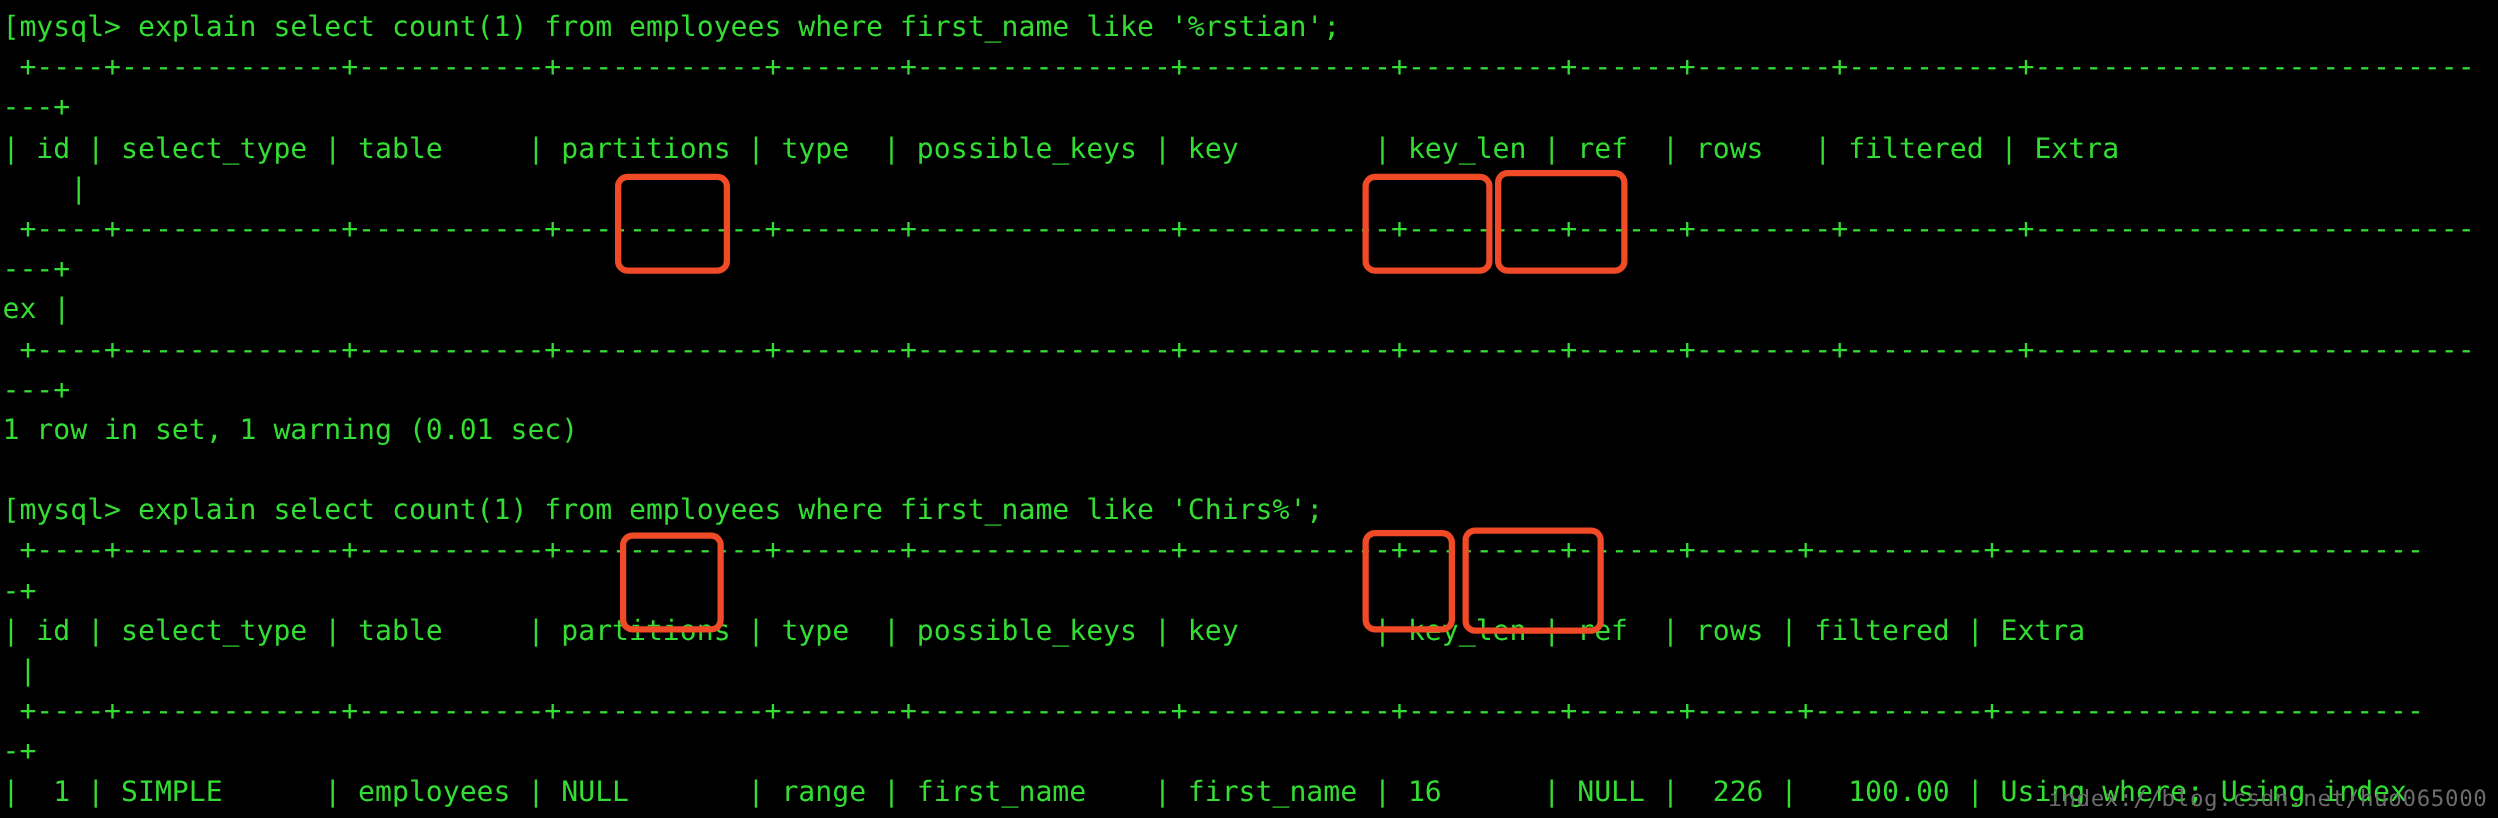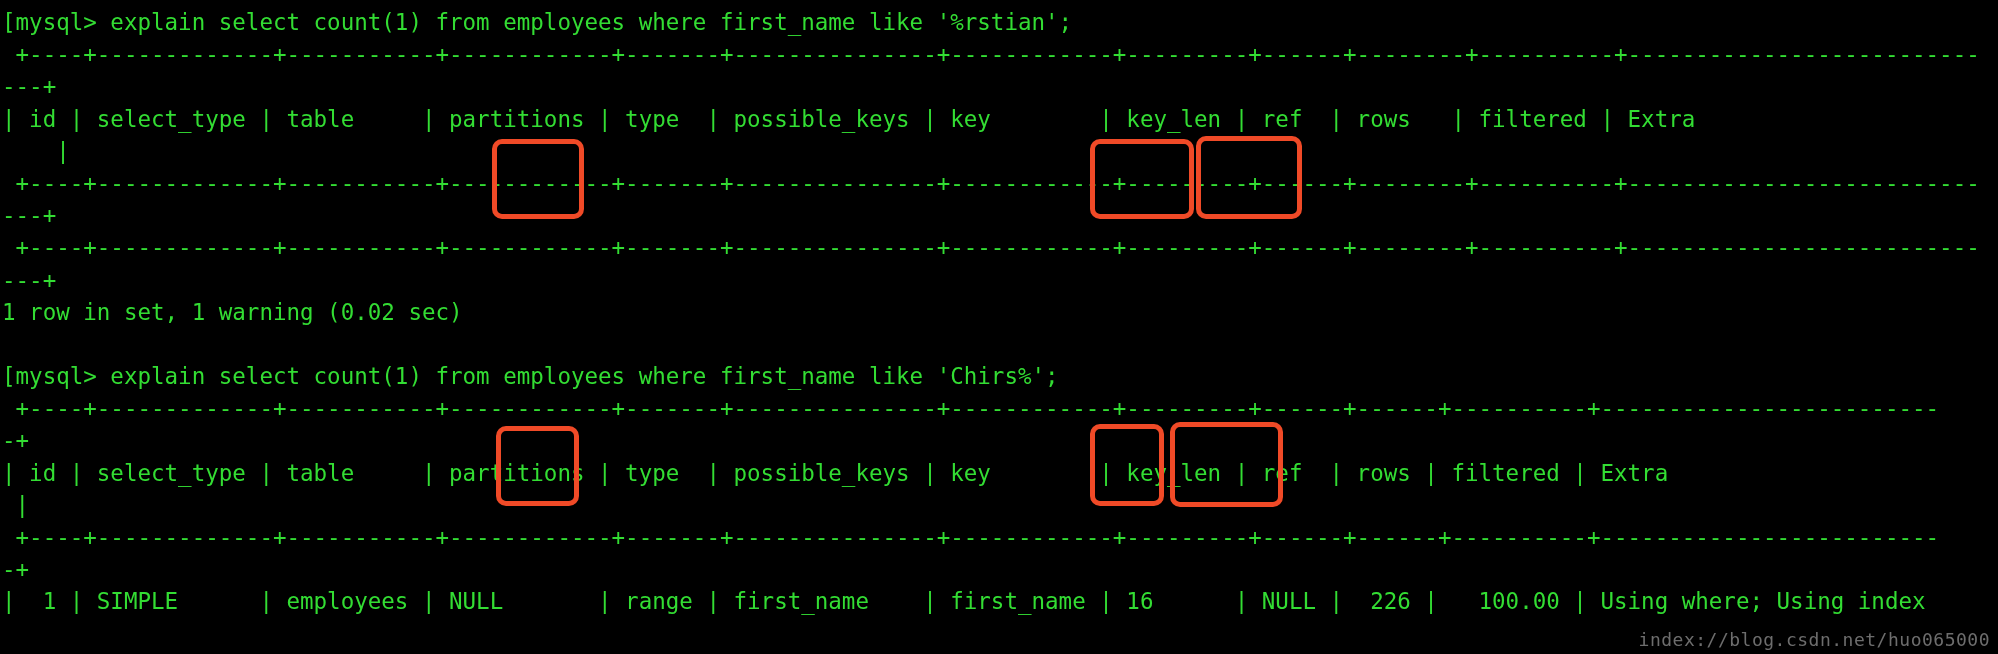--- a/index.html
+++ b/index.html
@@ -58,23 +58,24 @@
 <div id="terminal">
 
   <div id="lines">
       <div class="line">[mysql&gt; explain select count(1) from employees where first_name like '%rstian';</div>
       <div class="line"> +----+-------------+-----------+------------+-------+---------------+------------+---------+------+--------+----------+--------------------------</div>
       <div class="line">---+</div>
       <div class="line">| id | select_type | table     | partitions | type  | possible_keys | key        | key_len | ref  | rows   | filtered | Extra                    </div>
       <div class="line">    |</div>
       <div class="line"> +----+-------------+-----------+------------+-------+---------------+------------+---------+------+--------+----------+--------------------------</div>
       <div class="line">---+</div>
+      <div class="line">ex |</div>
       <div class="line"> +----+-------------+-----------+------------+-------+---------------+------------+---------+------+--------+----------+--------------------------</div>
       <div class="line">---+</div>
-      <div class="line">1 row in set, 1 warning (0.02 sec)</div>
+      <div class="line">1 row in set, 1 warning (0.01 sec)</div>
       <div class="line"></div>
       <div class="line">[mysql&gt; explain select count(1) from employees where first_name like 'Chirs%';</div>
       <div class="line"> +----+-------------+-----------+------------+-------+---------------+------------+---------+------+------+----------+-------------------------</div>
       <div class="line">-+</div>
       <div class="line">| id | select_type | table     | partitions | type  | possible_keys | key        | key_len | ref  | rows | filtered | Extra                   </div>
       <div class="line"> |</div>
       <div class="line"> +----+-------------+-----------+------------+-------+---------------+------------+---------+------+------+----------+-------------------------</div>
       <div class="line">-+</div>
       <div class="line">|  1 | SIMPLE      | employees | NULL       | range | first_name    | first_name | 16      | NULL |  226 |   100.00 | Using where; Using index</div>
     </div>

